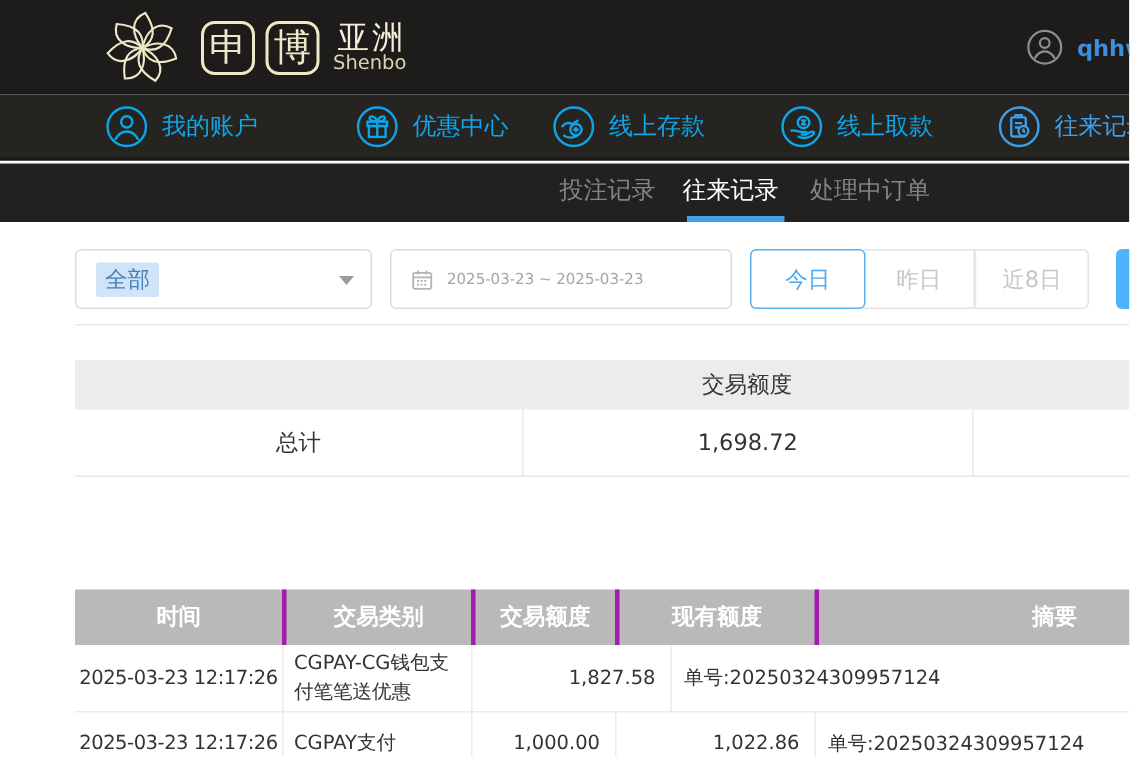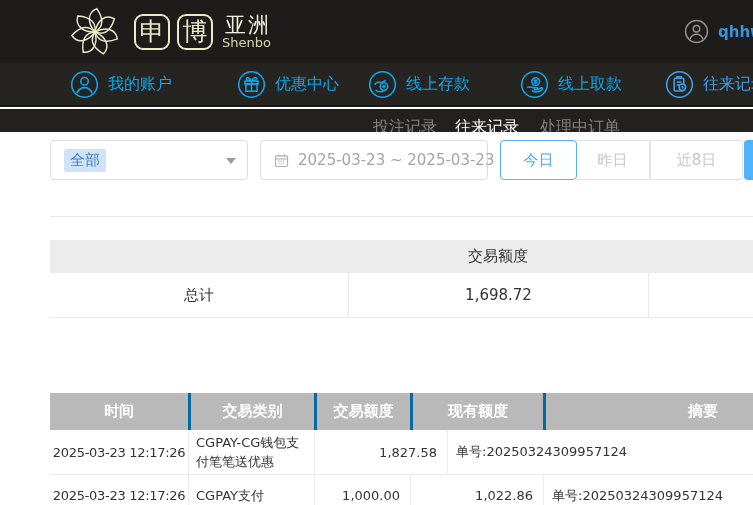--- a/index.html
+++ b/index.html
@@ -29,53 +29,53 @@
   .nav-item.active { color:#3d9fe8; }
 
   
   .subnav { position:absolute; left:0; top:109px; width:100%; height:39px; background:#232120; }
   .tab { position:absolute; top:0; height:39px; line-height:36px; font-size:16px; color:#848484;
          cursor:pointer; white-space:nowrap; }
   .tab.active { color:#ffffff; }
   .tab.active::after { content:""; position:absolute; left:3px; right:-4px; bottom:0; height:4px; background:#3fa2e9; }
 
   
-  .filters { position:absolute; left:0; top:132px; width:100%; height:68px; background:#fff;text-decoration:underline; }
+  .filters { position:absolute; left:0; top:158px; width:100%; height:68px; background:#fff;text-decoration:underline; }
   .sel { position:absolute; left:50px; top:8px; width:198px; height:40px; border:1px solid #dcdcdc;
          border-radius:4px; display:flex; align-items:center; cursor:pointer; }
   .sel-value { margin-left:13px; font-size:15px; color:#4a80b8; background:#cfe4f8; padding:2px 6px; border-radius:2px; }
   .sel-caret { position:absolute; right:11px; top:17px; width:0; height:0;
                border-left:5px solid transparent; border-right:5px solid transparent; border-top:6px solid #9b9b9b; }
   .daterange { position:absolute; left:260px; top:8px; width:228px; height:40px; border:1px solid #dcdcdc;
                border-radius:4px; display:flex; align-items:center; gap:8px; padding-left:12px; cursor:pointer; }
   .daterange svg { width:17px; height:17px; color:#b3b3b3; flex:none; }
-  .daterange-text { font-size:15px; color:#a5a5a5; white-space:nowrap; }
+  .daterange-text { font-size:10px; color:#a5a5a5; white-space:nowrap; }
   .seg { position:absolute; top:8px; height:40px; background:#fff; font-size:15px; text-align:center;
          line-height:38px; cursor:pointer; }
   .seg-today { left:500px; width:77px; border:1px solid #55b0f4; color:#4aa8f0; border-radius:4px; z-index:2; }
   .seg-yest  { left:576px; width:74px; border:1px solid #e3e3e3; border-left:none; color:#c6c6c6; }
-  .seg-8day  { left:650px; width:93px; border:1px solid #e3e3e3; border-left:1px solid #e9e9e9; color:#c6c6c6;
+  .seg-8day  { left:650px; width:76px; border:1px solid #e3e3e3; border-left:1px solid #e9e9e9; color:#c6c6c6;
                border-radius:0 4px 4px 0; }
   .searchbtn { position:absolute; left:744px; top:8px; width:62px; height:40px; background:#4db3fc;
                border:none; border-radius:4px; cursor:pointer; }
   .divider { position:absolute; left:50px; top:216px; width:703px; height:1px; background:#e8e8e8; }
 
   
   .sumtable { position:absolute; left:50px; top:240px; width:853px; }
   .sum-head { display:flex; height:33px; background:#ececec; align-items:center; }
   .sum-head .c2 { text-align:center; font-size:15px; color:#333; }
   .sum-row { display:flex; height:45px; align-items:center; border-bottom:1px solid #e8e8e8; font-size:15px; color:#333; }
   .sum-row .cell { height:45px; line-height:45px; text-align:center; }
   .sum-row .c2, .sum-row .c3 { border-left:1px solid #e8e8e8; }
   .c1 { width:298px; } .c2 { width:300px; } .c3 { width:255px; }
 
   
   .rectable { position:absolute; left:50px; top:393px; width:810px; font-size:13px; color:#333; }
   .rec-head { display:flex; height:37px; background:#b9b9b9; color:#fff; font-weight:bold; font-size:15px; }
-  .rec-head .hcell { display:flex; align-items:center; justify-content:center; border-left:3px solid #0369a1; }
+  .rec-head .hcell { display:flex; align-items:center; justify-content:center; border-left:3px solid #a21caf; }
   .rec-head .hcell:first-child { border-left:none; }
   .rec-row { display:flex; min-height:42px; border-bottom:1px solid #ebebeb; }
   .rec-row .cell { display:flex; align-items:center; border-left:1px solid #ebebeb; padding:3px 0; }
   .rec-row .cell:first-child { border-left:none; }
   .k1 { width:138px; justify-content:center; white-space:nowrap; letter-spacing:-0.3px; }
   .k2 { width:126px; padding-left:7px !important; padding-right:6px !important; line-height:19px; }
   .k3 { width:96px;  justify-content:flex-end; padding-right:10px !important; }
   .k4 { width:133px; justify-content:flex-end; padding-right:10px !important; }
   .k5 { width:317px; padding-left:8px !important; }
   .rec-head .k1,.rec-head .k2,.rec-head .k3,.rec-head .k4,.rec-head .k5 { padding:0 !important; justify-content:center; }

